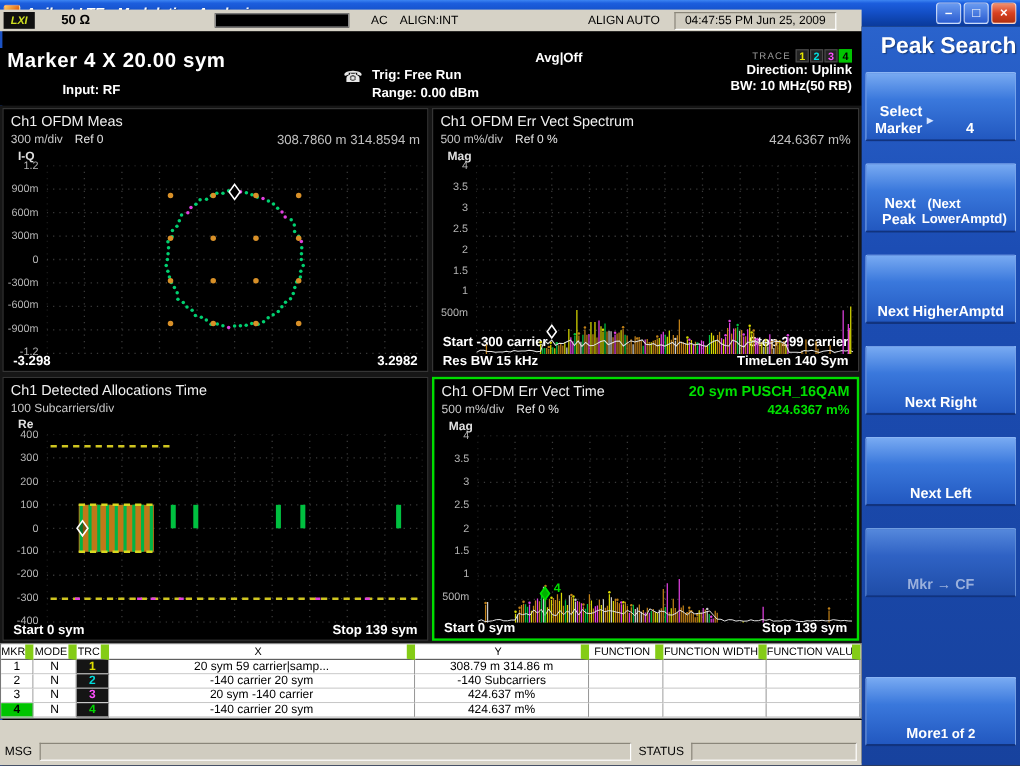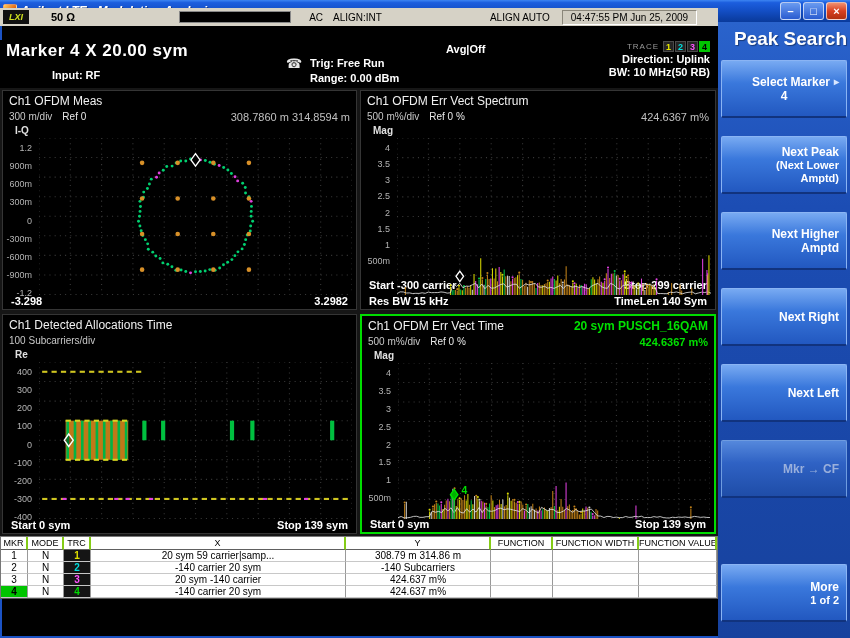--- a/index.html
+++ b/index.html
@@ -50,42 +50,42 @@
 .psub{font-weight:bold;margin-left:10px;}
 .psub.right{margin-left:auto;}
 .orange{color:#e09030;}
 .greentx{color:#00e000;}
 .pscale{height:15px;display:flex;align-items:center;padding:0 6px;font-size:10px;color:#c8c8c8;gap:10px;white-space:nowrap;}
 .pref{color:#e8e8e8;}
 .pval{margin-left:auto;font-size:11px;color:#c0c0c0;}
 .pval.greentx{color:#00e000;font-weight:bold;}
 .pbody{position:relative;flex:1;}
 .axisname{position:absolute;left:12px;top:1px;font-size:10px;font-weight:bold;color:#e0e0e0;text-align:center;}
-.yticks{position:absolute;left:0;top:19px;bottom:-5px;width:33px;display:flex;flex-direction:column;justify-content:space-between;align-items:flex-end;padding-right:4px;}
+.yticks{position:absolute;left:0;top:9px;bottom:-5px;width:33px;display:flex;flex-direction:column;justify-content:space-between;align-items:flex-end;padding-right:4px;}
 .ytick{font-size:9px;line-height:10px;min-height:10px;color:#b4b4b4;}
 .plot{position:absolute;left:36px;right:4px;top:14px;bottom:0;}
 .pfoot{height:16px;display:flex;justify-content:space-between;align-items:center;padding:0 8px;font-size:11px;font-weight:bold;color:#fff;white-space:nowrap;gap:37px;}
 
 .softpanel{position:absolute;left:718px;top:22px;right:0;bottom:0;display:flex;flex-direction:column;padding:4px 3px 16px;
  background:linear-gradient(180deg,#2a63cc,#1c4db4 30%,#17429e);}
 .skheader{height:26px;line-height:26px;text-align:right;color:#fff;font-weight:bold;font-size:19px;margin-bottom:2px;text-shadow:1px 1px 1px rgba(0,0,0,.4);}
-.softkey{height:58px;margin-top:18px;border-radius:2px;color:#fff;font-weight:bold;font-size:12px;display:flex;flex-direction:column;justify-content:center;align-items:flex-end;padding:2px 7px;text-align:right;cursor:pointer;
+.softkey{height:58px;margin-top:18px;border-radius:2px;color:#fff;font-weight:bold;font-size:12px;display:flex;flex-direction:row;justify-content:center;align-items:flex-end;padding:2px 7px;text-align:right;cursor:pointer;
  background:linear-gradient(180deg,#78aaf2 0%,#3a78dc 40%,#2258c0 100%);border:1px solid #8ab4f4;border-bottom:2px solid #11337e;}
 .softkey.first{margin-top:6px;}
 .softkey.more{margin-top:auto;}
 .softkey.disabled{color:#9ab0dc;cursor:default;background:linear-gradient(180deg,#5588dc,#2f62c4 40%,#1f4da8);border-color:#6f9ce0;border-bottom-color:#11337e;}
 .skline{display:flex;align-items:center;gap:4px;}
 .skarrow{font-size:10px;color:#d8e6ff;}
 .skcenter{width:100%;text-align:center;}
 .sksub{font-size:11px;line-height:13px;}
 .skpage{font-size:11px;}
 
 .mtable{position:absolute;top:536px;left:0;width:718px;background:#fff;border:1px solid #777;border-bottom-color:#555;}
 .mtable-head,.mrow{display:grid;grid-template-columns:27px 36px 27px 255px 145px 62px 86px 1fr;}
-.th{font-size:9px;color:#000;text-align:center;line-height:13px;height:13px;border-right:2px solid #84cc16;border-bottom:1px solid #606060;background:#fff;overflow:hidden;white-space:nowrap;}
+.th{font-size:9px;color:#000;text-align:center;line-height:13px;height:13px;border-right:7px solid #84cc16;border-bottom:1px solid #606060;background:#fff;overflow:hidden;white-space:nowrap;}
 .mc{font-size:10px;line-height:12px;height:12px;text-align:center;border-right:1px solid #999;border-bottom:1px solid #c8c8c8;background:#fff;color:#000;white-space:nowrap;overflow:hidden;}
 .mc.trc{background:#151515;font-weight:bold;}
 .t1{color:#e0e000;} .t2{color:#00dcdc;} .t3{color:#ff50ff;} .t4{color:#00d800;}
 .mc.sel{background:#00c400;font-weight:bold;color:#000;}
 
 .bottombar{position:absolute;left:0;top:600px;width:718px;height:38px;background:#d6d2c6;display:flex;align-items:flex-end;gap:6px;padding:0 4px 4px;}
 .bblabel{font-size:10px;color:#000;padding-bottom:2px;}
 .bbbox{height:15px;border:1px solid;border-color:#8a867a #fff #fff #8a867a;background:#d0ccc0;}
 .bbbox.msgbox{flex:1;}
 .bbbox.stbox{width:138px;}
@@ -895,14 +895,20 @@
       <div class="mc">N</div>
       <div class="mc trc t4">4</div>
       <div class="mc">-140 carrier  20 sym</div>
       <div class="mc">424.637 m%</div>
       <div class="mc"></div>
       <div class="mc"></div>
       <div class="mc"></div>
     </div>
   </div>
 
+  <div class="bottombar">
+    <span class="bblabel">MSG</span>
+    <span class="bbbox msgbox"></span>
+    <span class="bblabel">STATUS</span>
+    <span class="bbbox stbox"></span>
+  </div>
 
 </div>
 
 </body></html>

